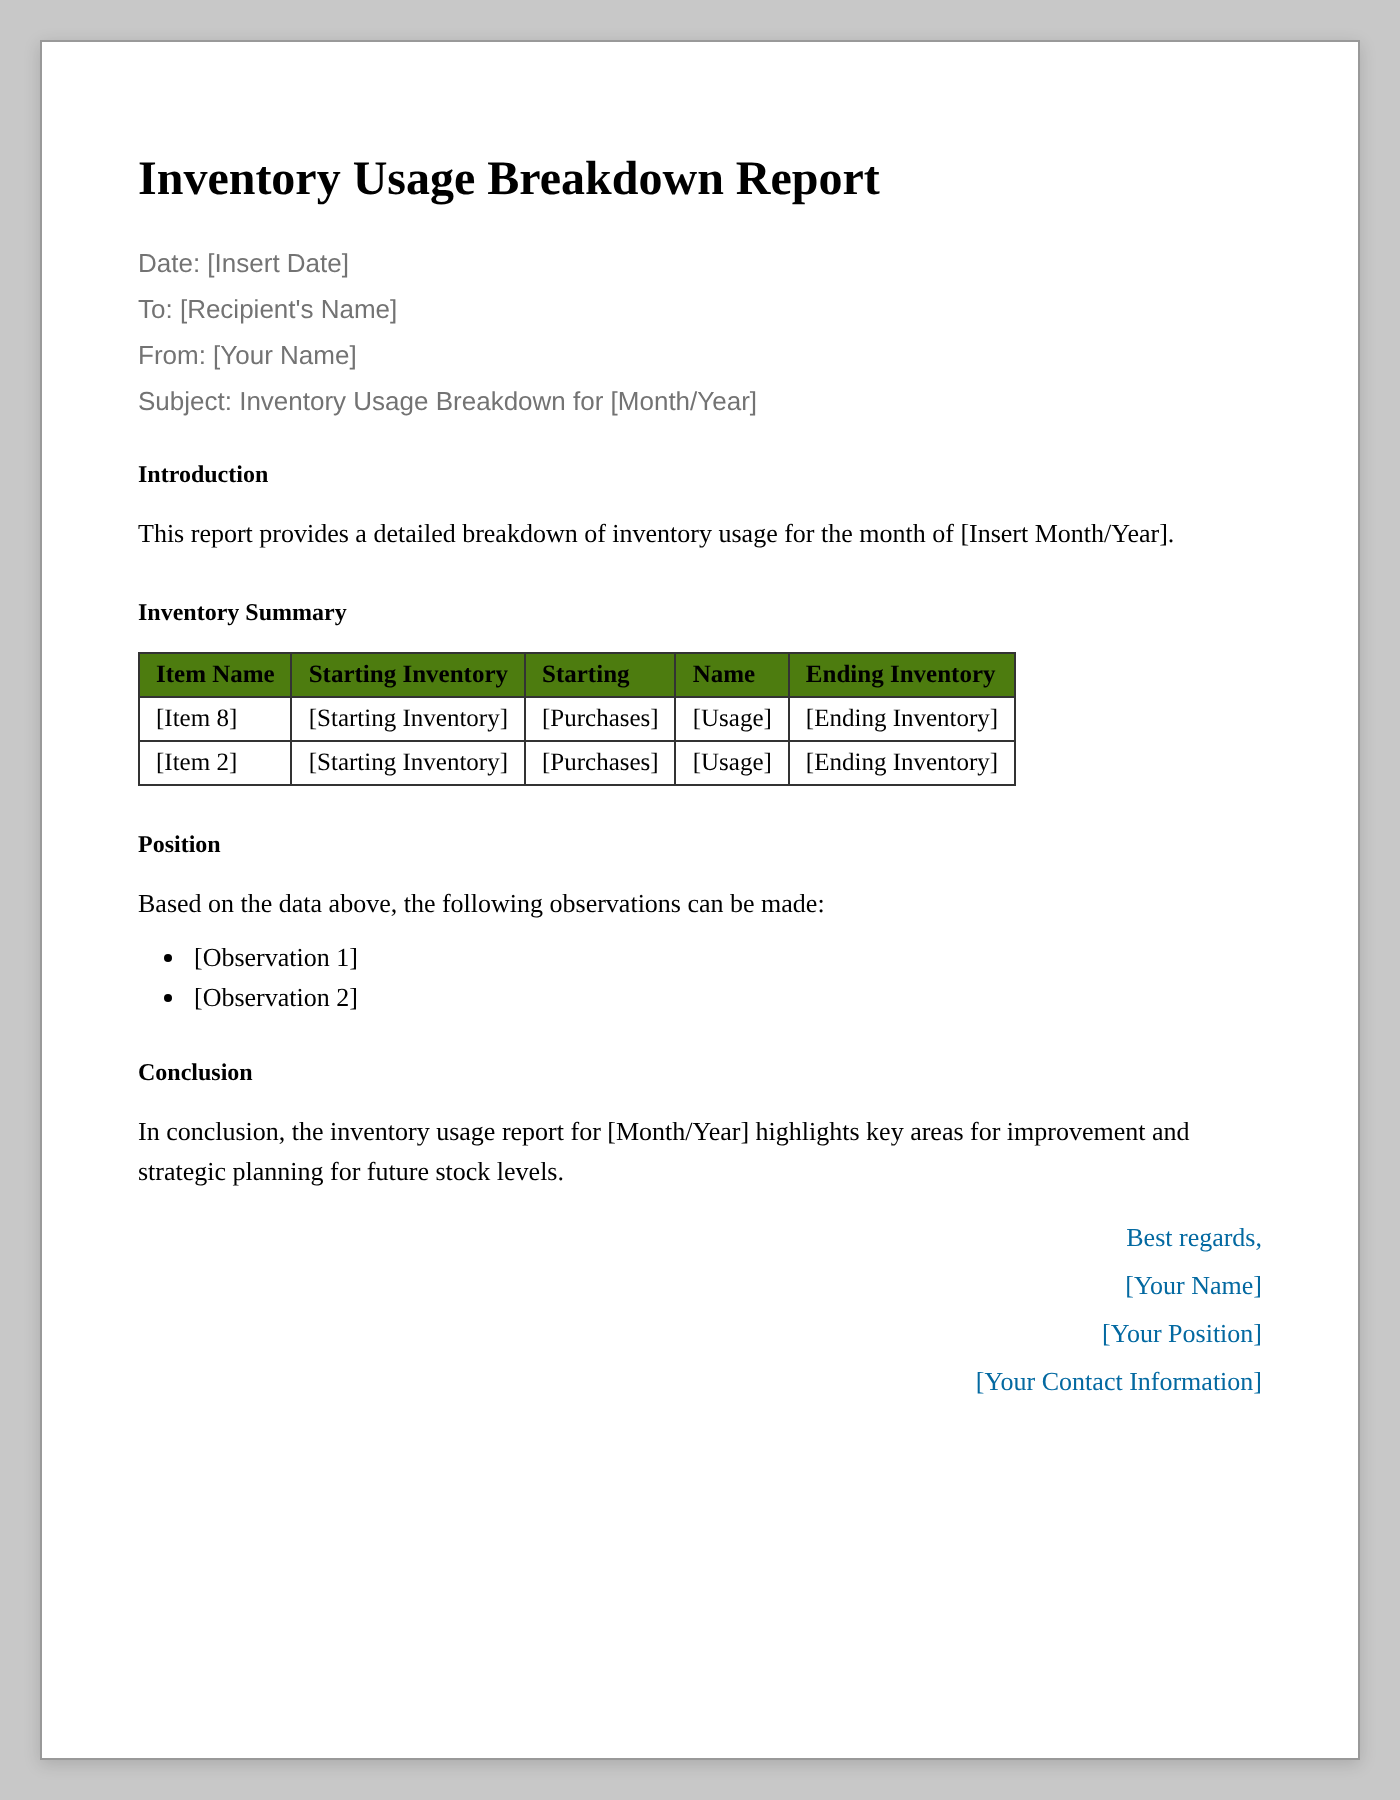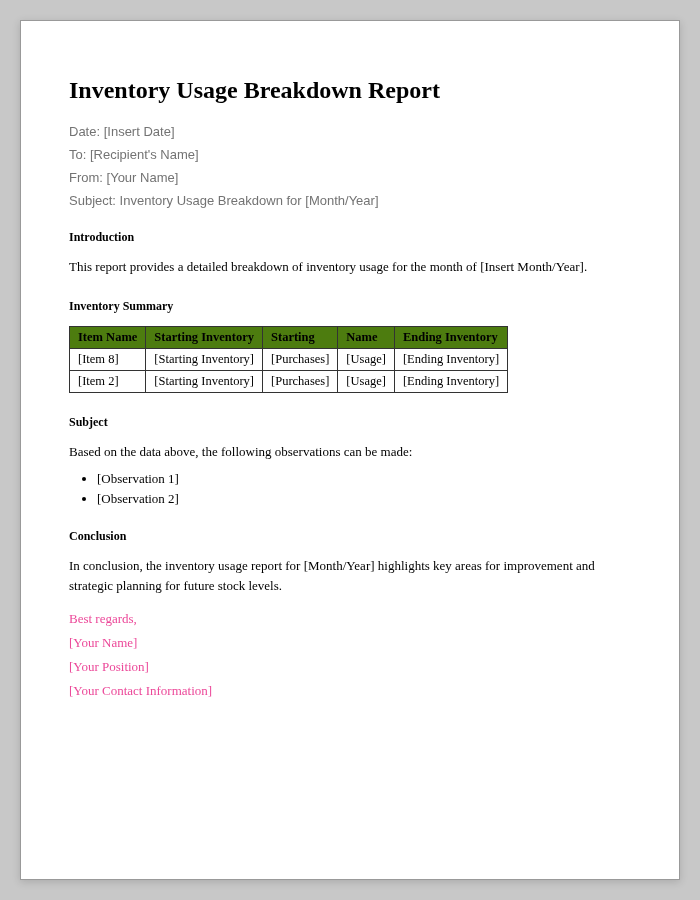--- a/index.html
+++ b/index.html
@@ -94,21 +94,22 @@
     }
 
     .sign-off-block {
       margin-top: 16px;
     }
 
     .sign-off-line {
       font-size: 13px;
       font-family: Georgia, serif;
       margin-bottom: 8px;
-      color: #ec4899;
+      color: #0369a1;
+      text-align: right;
     }
   </style>
 </head>
 <body>
 
 <div class="page">
 
   <h1 class="report-title">Inventory Usage Breakdown Report</h1>
 
   <p class="meta-line">Date: [Insert Date]</p>
@@ -142,21 +143,21 @@
         <tr>
           <td>[Item 2]</td>
           <td>[Starting Inventory]</td>
           <td>[Purchases]</td>
           <td>[Usage]</td>
           <td>[Ending Inventory]</td>
         </tr>
       </tbody>
   </table>
 
-  <h2 class="section-heading">Subject</h2>
+  <h2 class="section-heading">Position</h2>
   <p class="body-text">Based on the data above, the following observations can be made:</p>
 
   <ul class="bullet-list" id="observations-list">
   <li>[Observation 1]</li>
       <li>[Observation 2]</li>
     </ul>
 
   <h2 class="section-heading">Conclusion</h2>
   <p class="body-text">In conclusion, the inventory usage report for [Month/Year] highlights key areas for improvement and strategic planning for future stock levels.</p>
 

